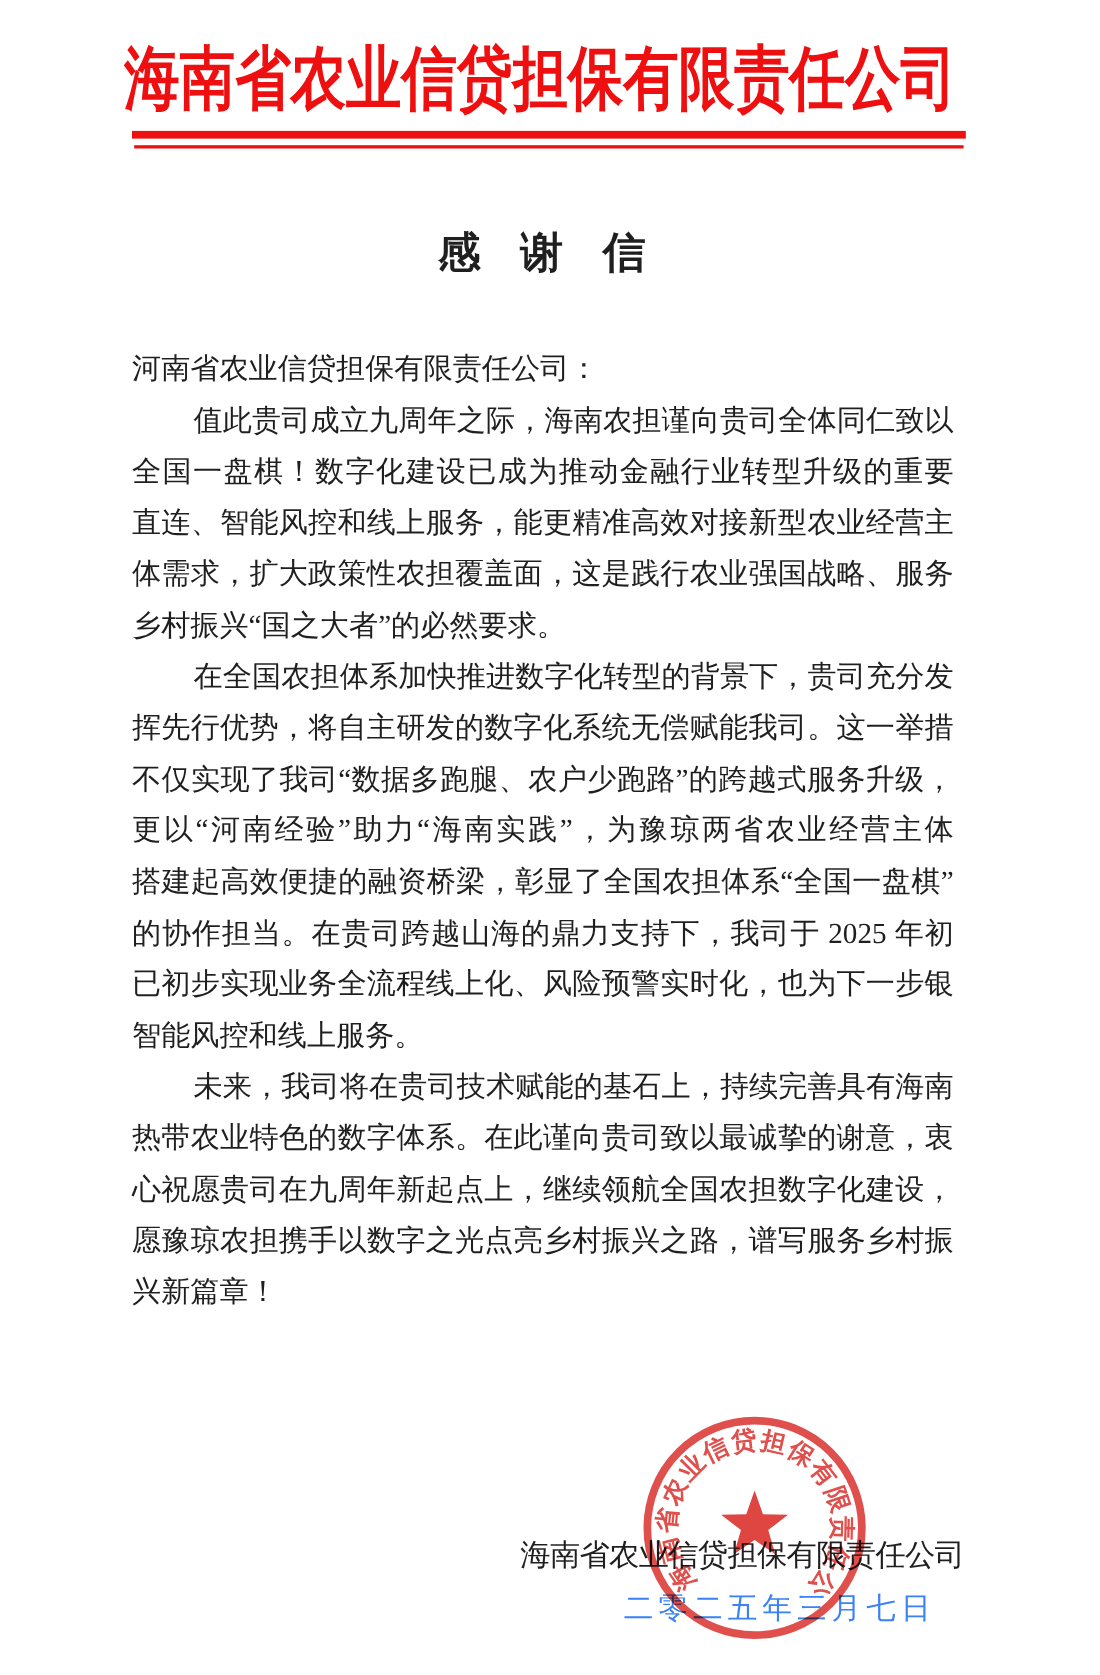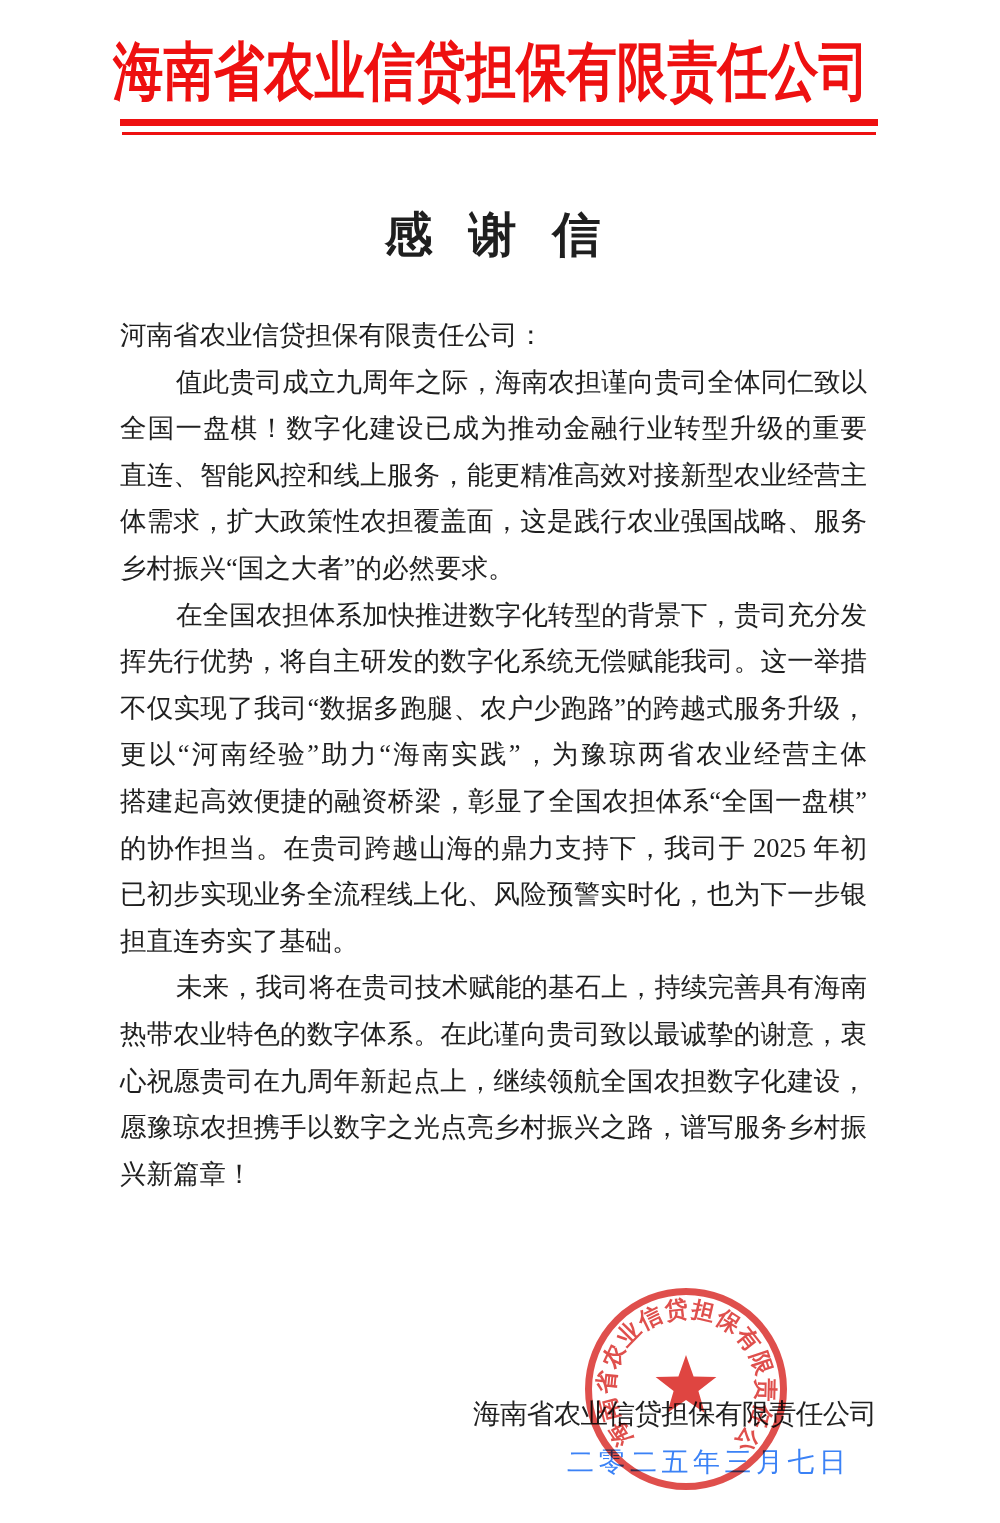--- a/index.html
+++ b/index.html
@@ -18,21 +18,21 @@
   }
   .rule-thick{
     position:absolute;left:120px;top:119px;width:758px;height:7px;background:#ee1010;
   }
   .rule-thin{
     position:absolute;left:122px;top:132px;width:754px;height:3px;background:#ee1010;
   }
   
   .title{
     position:absolute;top:203px;left:0;width:1000px;
-    text-align:center;font-size:48px;font-weight:bold;color:#1f1f1f;
+    text-align:center;font-size:39px;font-weight:bold;color:#1f1f1f;
     letter-spacing:36px;padding-left:21px;box-sizing:border-box;
   }
   
   .letter-body{
     position:absolute;left:120px;top:312px;width:747px;
     color:#1f1f1f;
   }
   .salutation{
     font-size:26.5px;height:46.6px;line-height:46.6px;text-align:left;
   }
@@ -76,21 +76,21 @@
       <div class="line">直连、智能风控和线上服务，能更精准高效对接新型农业经营主</div>
       <div class="line">体需求，扩大政策性农担覆盖面，这是践行农业强国战略、服务</div>
       <div class="line last">乡村振兴“国之大者”的必然要求。</div>
       <div class="line first">在全国农担体系加快推进数字化转型的背景下，贵司充分发</div>
       <div class="line">挥先行优势，将自主研发的数字化系统无偿赋能我司。这一举措</div>
       <div class="line">不仅实现了我司“数据多跑腿、农户少跑路”的跨越式服务升级，</div>
       <div class="line">更以“河南经验”助力“海南实践”，为豫琼两省农业经营主体</div>
       <div class="line">搭建起高效便捷的融资桥梁，彰显了全国农担体系“全国一盘棋”</div>
       <div class="line">的协作担当。在贵司跨越山海的鼎力支持下，我司于 2025 年初</div>
       <div class="line">已初步实现业务全流程线上化、风险预警实时化，也为下一步银</div>
-      <div class="line last">担直连夯实了基础。</div>
+      <div class="line last">智能风控和线上服务。</div>
       <div class="line first">未来，我司将在贵司技术赋能的基石上，持续完善具有海南</div>
       <div class="line">热带农业特色的数字体系。在此谨向贵司致以最诚挚的谢意，衷</div>
       <div class="line">心祝愿贵司在九周年新起点上，继续领航全国农担数字化建设，</div>
       <div class="line">愿豫琼农担携手以数字之光点亮乡村振兴之路，谱写服务乡村振</div>
       <div class="line last">兴新篇章！</div>
     </div>
 
   <div class="signature">海南省农业信贷担保有限责任公司</div>
   <div class="letter-date">二零二五年三月七日</div>
 

